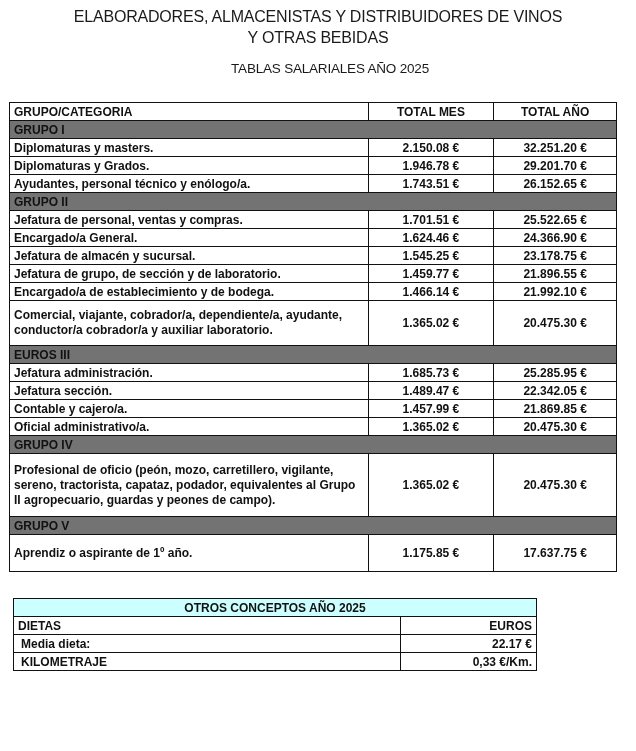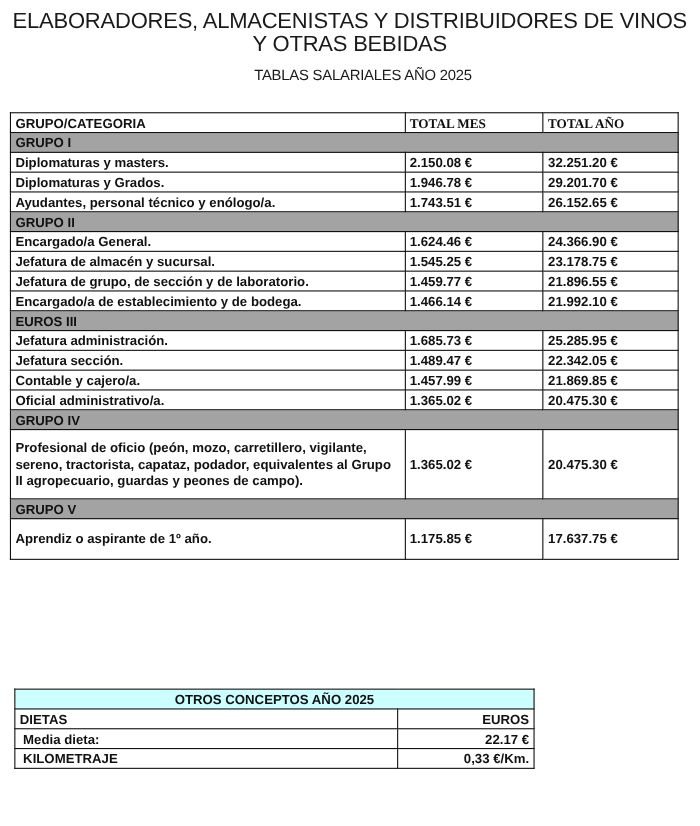--- a/index.html
+++ b/index.html
@@ -1,42 +1,42 @@
 <!DOCTYPE html>
 <html><head>
 <meta charset="utf-8">
 <style>
   html, body { margin: 0; padding: 0; background: #ffffff; }
   body { width: 636px; height: 751px; position: relative; overflow: hidden;
          font-family: "Liberation Sans", sans-serif; color: #111; }
   .title { position: absolute; left: 0; width: 636px; text-align: center;
-           font-size: 20px; letter-spacing: -0.2px; color: #1a1a1a; }
+           font-size: 16px; letter-spacing: -0.2px; color: #1a1a1a; }
   #t1 { top: 8px; }
   #t2 { top: 29px; }
   #t3 { top: 61px; font-size: 13.5px; padding-left: 12px; }
 
   table { border-collapse: collapse; position: absolute; }
   td { border: 1.5px solid #111; padding: 0 4px; font-weight: bold; font-size: 12px;
        white-space: nowrap; line-height: 14px; }
 
   #main { left: 9px; top: 102px; width: 608px; }
   #main col.c1 { width: 359px; }
   #main col.c2 { width: 126px; }
   #main col.c3 { width: 123px; }
   #main tr { height: 18px; }
   #main tr.hdr td { height: 17px; }
-  #main tr.hdr td.num { text-align: left; font-family: Liberation Serif, serif; }
-  #main tr.grp td { background: #a3a3a3; height: 17px; }
+  #main tr.hdr td.num { text-align: center; }
+  #main tr.grp td { background: #737373; height: 17px; }
   #main tr.tall2 td { height: 44px; }
   #main tr.tall3 td { height: 62px; }
   #main tr.tall1 td { height: 36px; }
-  #main td.num { text-align: left; padding-right: 4px; }
+  #main td.num { text-align: center; padding-right: 4px; }
   #main td.wrap { white-space: normal; line-height: 15px; }
 
-  #other { left: 13px; top: 626px; width: 473px; }
+  #other { left: 13px; top: 598px; width: 524px; }
   #other col.c1 { width: 359px; }
   #other col.c2 { width: 126px; }
   #other tr td { height: 17px; }
   #other td.num { text-align: right; }
   #other td.head { background: #ccffff; text-align: center; }
   #other td.indent { padding-left: 7px; }
 </style>
 </head>
 <body>
 
@@ -73,38 +73,48 @@
     <tr>
       <td>Ayudantes, personal técnico y enólogo/a.</td>
       <td class="num">1.743.51 €</td>
       <td class="num">26.152.65 €</td>
     </tr>
 
     <tr class="grp">
       <td colspan="3">GRUPO II</td>
     </tr>
     <tr>
+      <td>Jefatura de personal, ventas y compras.</td>
+      <td class="num">1.701.51 €</td>
+      <td class="num">25.522.65 €</td>
+    </tr>
+    <tr>
       <td>Encargado/a General.</td>
       <td class="num">1.624.46 €</td>
       <td class="num">24.366.90 €</td>
     </tr>
     <tr>
       <td>Jefatura de almacén y sucursal.</td>
       <td class="num">1.545.25 €</td>
       <td class="num">23.178.75 €</td>
     </tr>
     <tr>
       <td>Jefatura de grupo, de sección y de laboratorio.</td>
       <td class="num">1.459.77 €</td>
       <td class="num">21.896.55 €</td>
     </tr>
     <tr>
       <td>Encargado/a de establecimiento y de bodega.</td>
       <td class="num">1.466.14 €</td>
       <td class="num">21.992.10 €</td>
+    </tr>
+    <tr class="tall2">
+      <td class="wrap">Comercial, viajante, cobrador/a, dependiente/a, ayudante, conductor/a cobrador/a y auxiliar laboratorio.</td>
+      <td class="num">1.365.02 €</td>
+      <td class="num">20.475.30 €</td>
     </tr>
 
     <tr class="grp">
       <td colspan="3">EUROS III</td>
     </tr>
     <tr>
       <td>Jefatura administración.</td>
       <td class="num">1.685.73 €</td>
       <td class="num">25.285.95 €</td>
     </tr>

